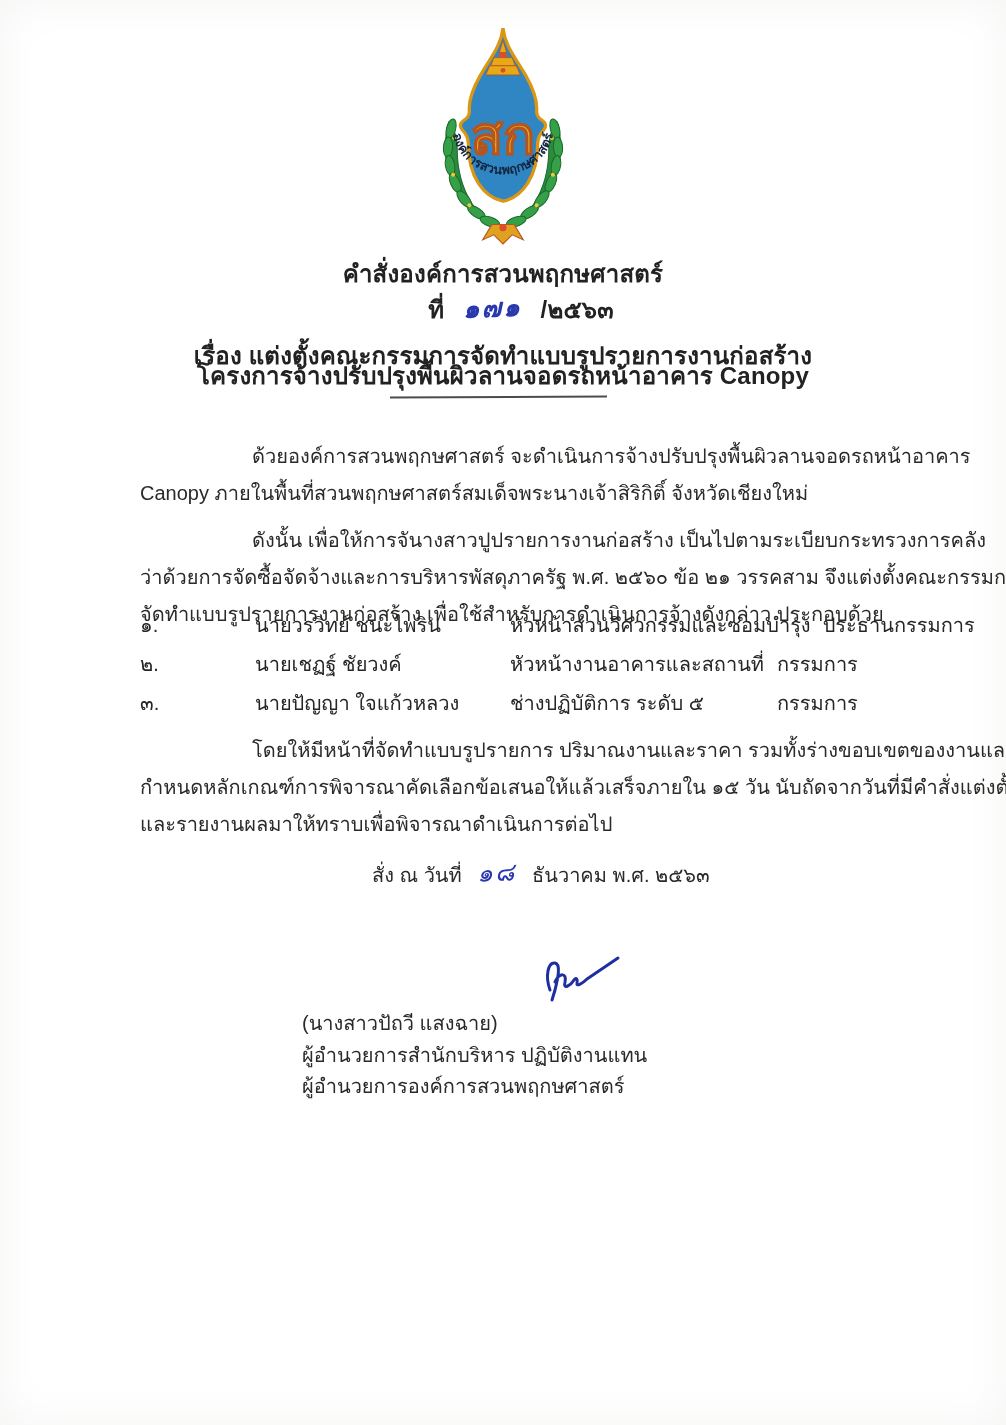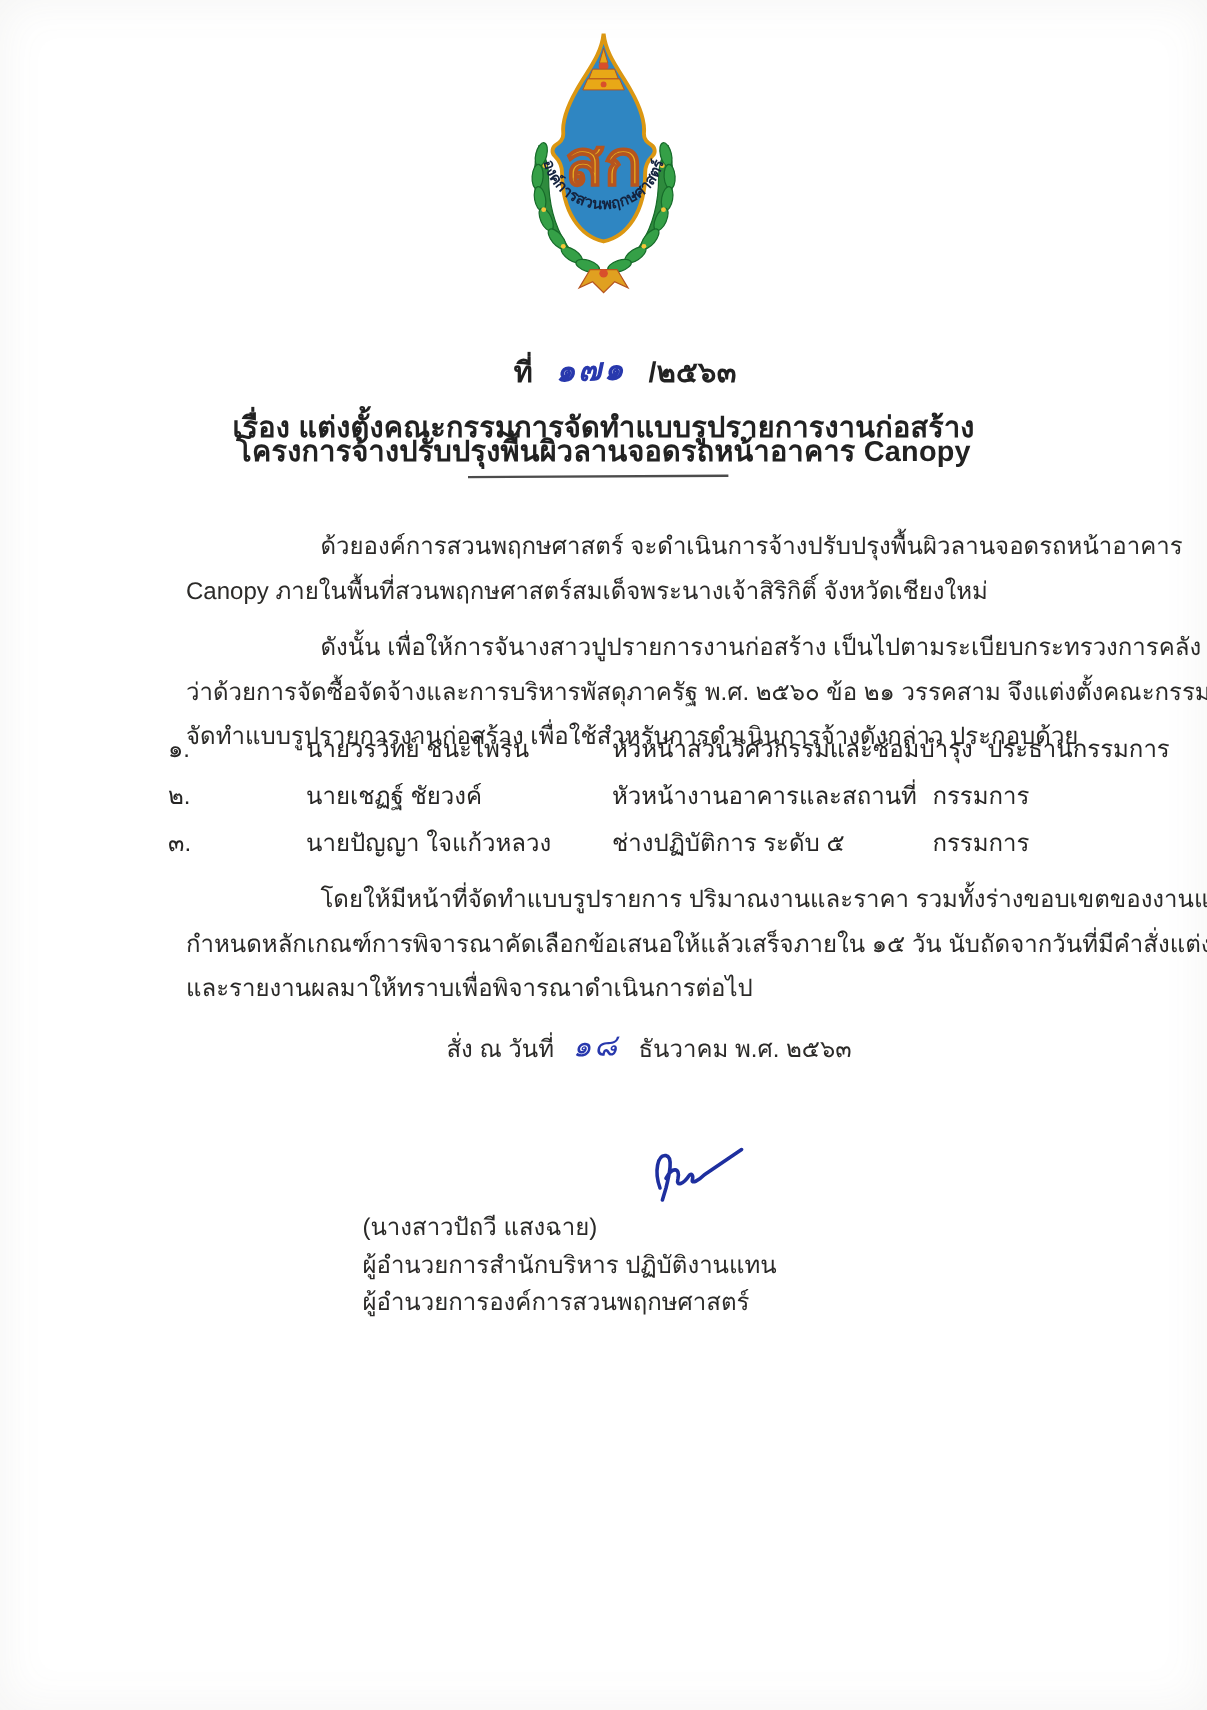--- a/index.html
+++ b/index.html
@@ -27,21 +27,21 @@
     font-style:italic;
     letter-spacing:2px;
     margin:0 12px;
     position:relative;top:-1px;
   }
   .divider{
     position:absolute;left:390px;top:396px;width:217px;height:0;
     border-top:2px solid #4c4c4c;transform:rotate(-.3deg);
   }
   .para{position:absolute;left:140px;width:772px;font-size:20px;color:#2b2a28;}
-  .para .line{line-height:37px;white-space:nowrap;margin-left:15px;}
+  .para .line{line-height:37px;white-space:nowrap;}
   .para .indent{padding-left:112px;}
   .committee{position:absolute;left:140px;top:606px;width:820px;font-size:20px;}
   .committee .crow{display:flex;line-height:39px;white-space:nowrap;}
   .committee .c-no{width:115px;flex-shrink:0;}
   .committee .c-name{width:255px;flex-shrink:0;}
   .committee .c-pos{min-width:255px;flex-shrink:0;padding-right:12px;}
   .committee .c-role{flex:1;}
   .date-line{
     position:absolute;left:372px;top:856px;font-size:20px;line-height:34px;
     white-space:nowrap;color:#2b2a28;
@@ -111,20 +111,21 @@
 
       <text x="75" y="128" font-size="52" font-weight="bold" text-anchor="middle" fill="#e8b122" stroke="#b5541f" stroke-width="1.4">สก</text>
 
       <path id="arcText" d="M26,110 C40,160 110,160 124,110" fill="none"></path>
       <text font-size="12.5" fill="#14233f" font-weight="bold">
         <textPath href="#arcText" startOffset="50%" text-anchor="middle">องค์การสวนพฤกษศาสตร์</textPath>
       </text>
     </svg>
   </div>
 
+  <div class="center-line doc-title" style="top:254px;">คำสั่งองค์การสวนพฤกษศาสตร์</div>
 
   <div class="center-line doc-title" style="top:288px;transform:translateX(18px);">
     <span>ที่</span>
     <span class="hand">๑๗๑</span>
     <span>/๒๕๖๓</span>
   </div>
 
   <div class="center-line doc-title" style="top:336px;">เรื่อง  แต่งตั้งคณะกรรมการจัดทำแบบรูปรายการงานก่อสร้าง</div>
   <div class="center-line doc-title" style="top:356px;text-align:center;">โครงการจ้างปรับปรุงพื้นผิวลานจอดรถหน้าอาคาร Canopy</div>
 

